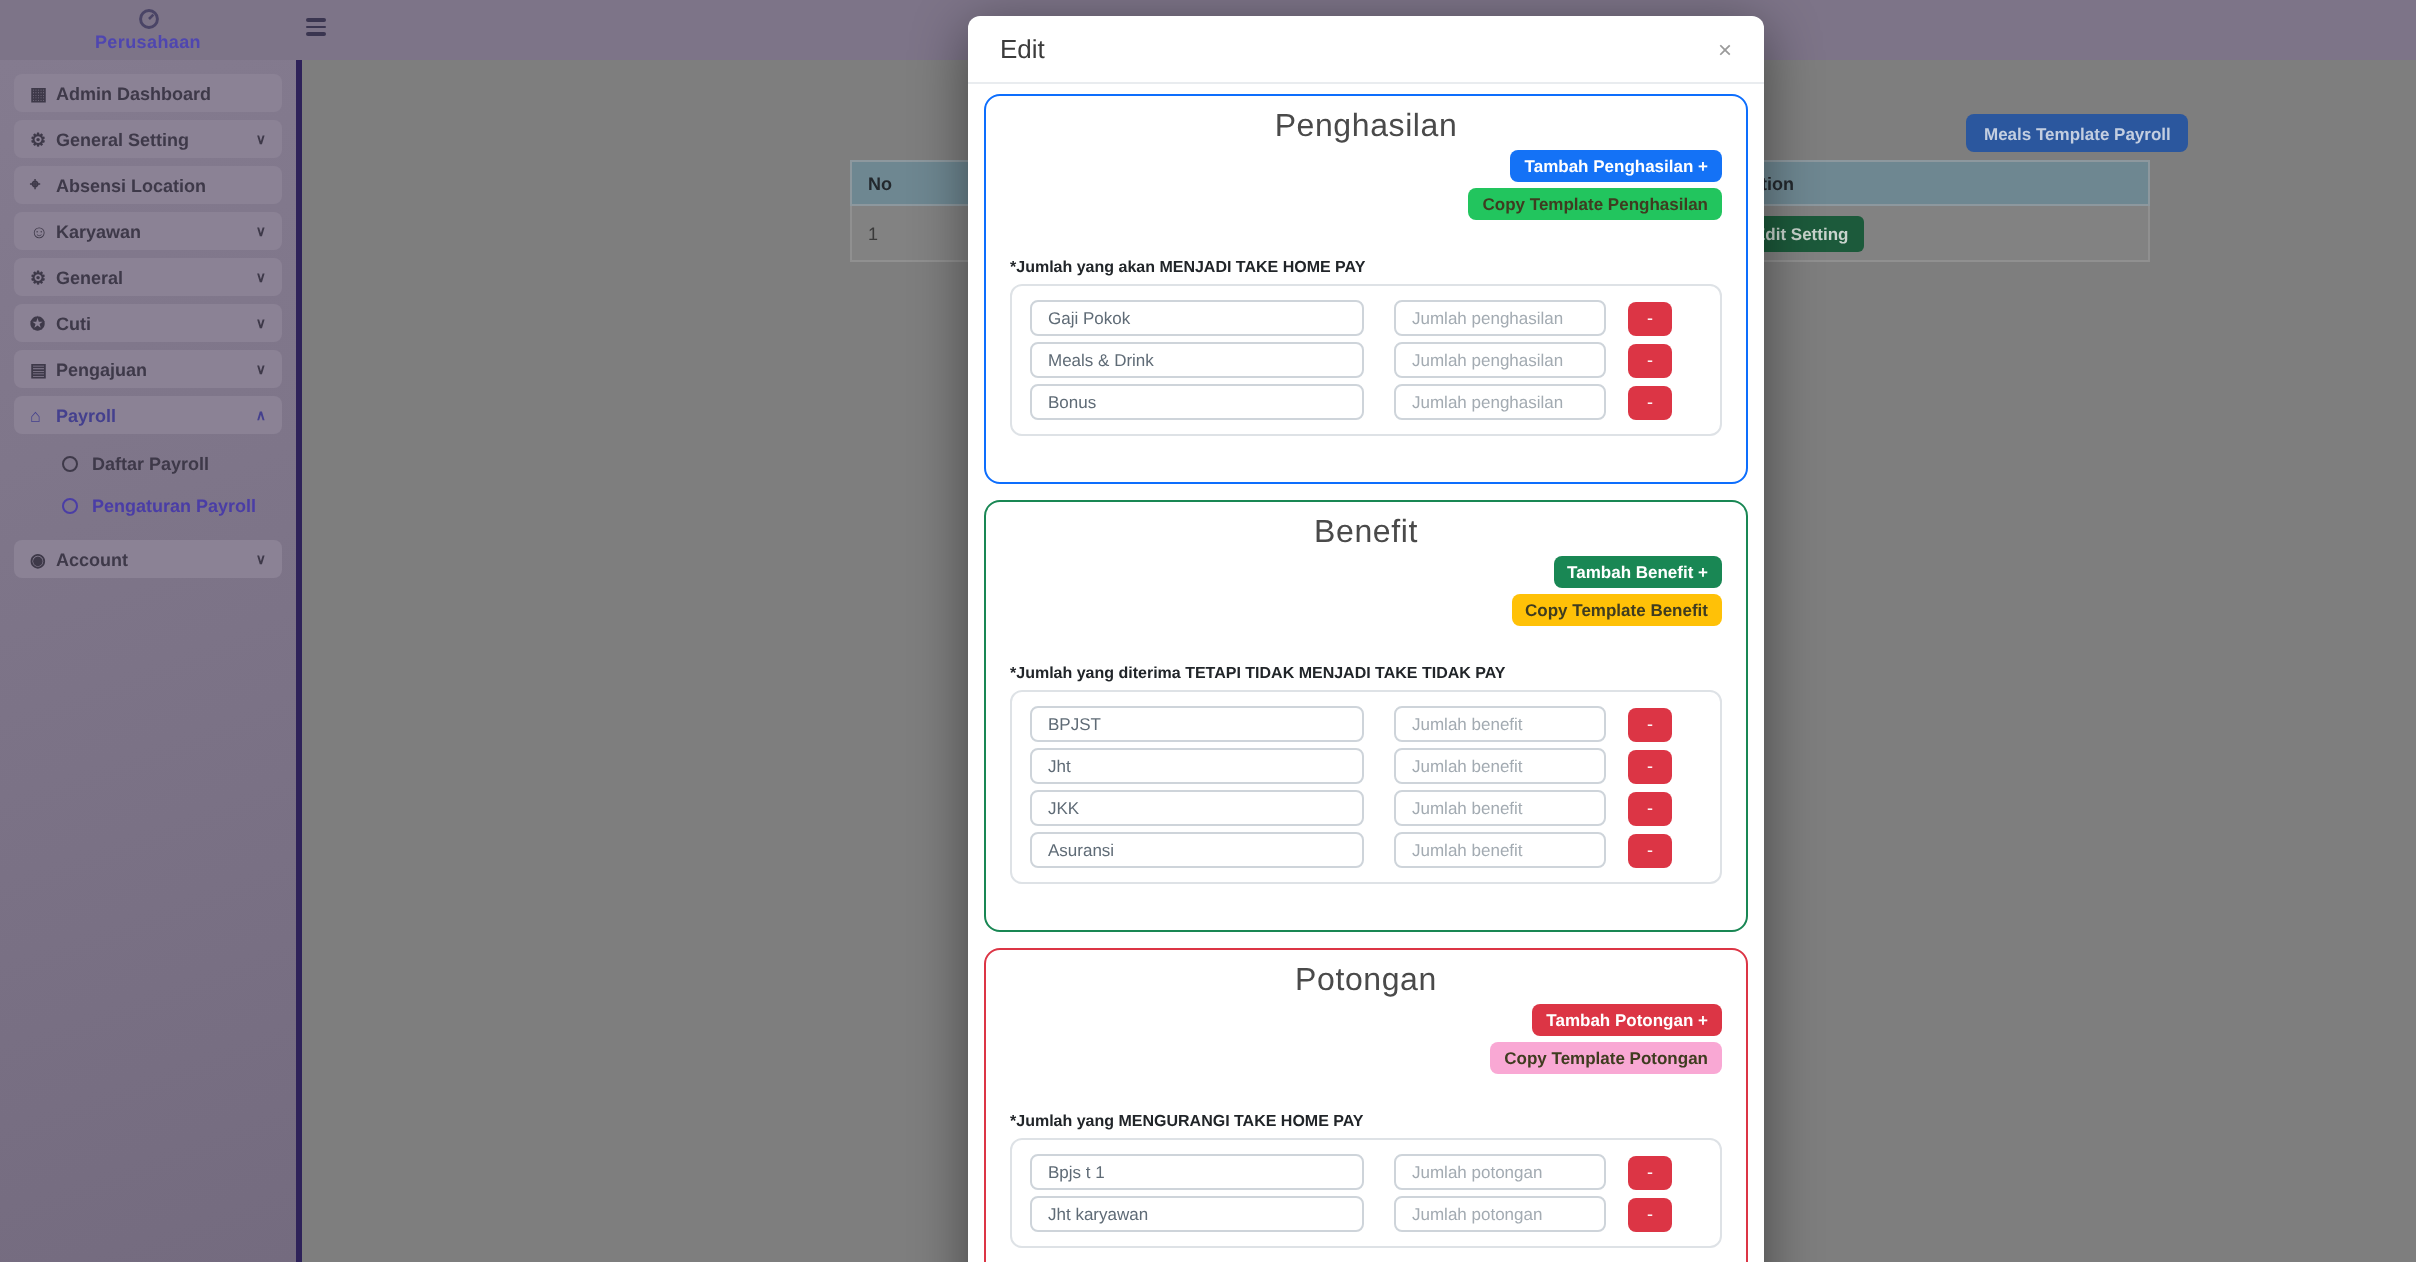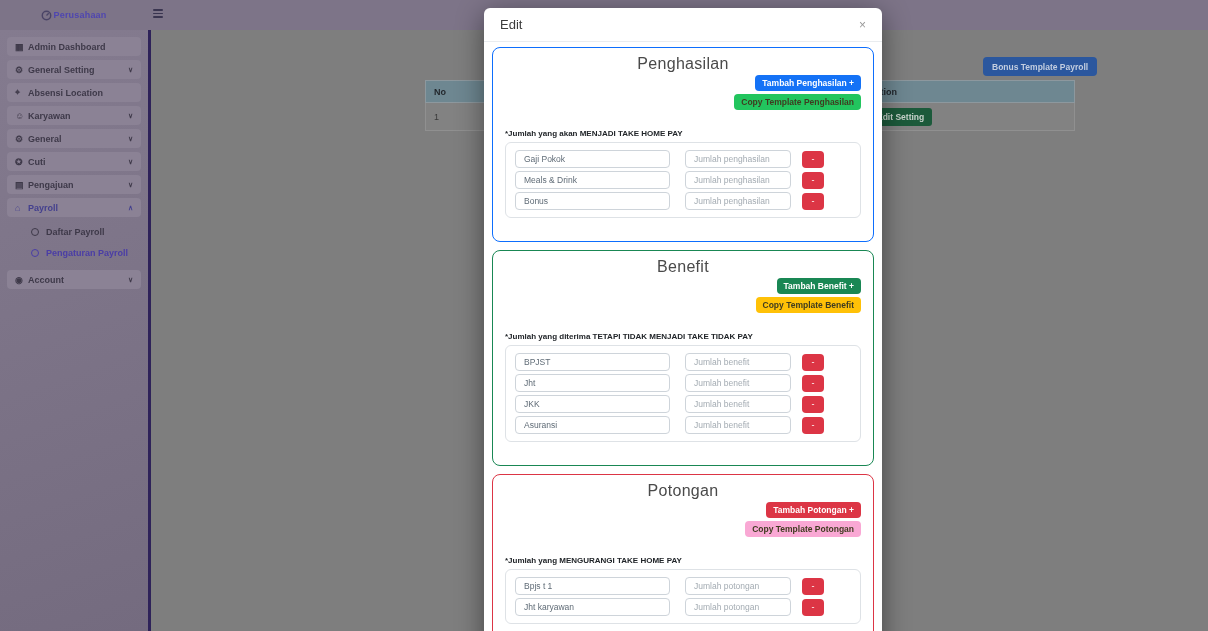--- a/index.html
+++ b/index.html
@@ -5,21 +5,21 @@
   * { margin:0; padding:0; box-sizing:border-box; }
   html,body { width:1208px; height:631px; }
   body {
     position:relative; overflow:hidden;
     font-family:"Liberation Sans", sans-serif;
     background:#7e7e7e;
   }
   
   .topbar { position:absolute; left:0; top:0; width:1208px; height:30px; background:#7d7488; }
   .brand { position:absolute; left:0; top:0; width:148px; height:30px;
-           display:flex; align-items:center; justify-content:center; gap:1px; }
+           display:flex; flex-direction:column; align-items:center; justify-content:center; gap:1px; }
   .brand-name { font-size:9px; font-weight:bold; color:#4f46b0; letter-spacing:.2px; }
   .hamburger { position:absolute; left:153px; top:9px; width:10px; height:9px;
                display:flex; flex-direction:column; justify-content:space-between; cursor:pointer; }
   .hamburger span { display:block; height:1.6px; background:#3a3550; border-radius:1px; }
 
   .sidebar { position:absolute; left:0; top:30px; width:151px; height:601px;
              background:linear-gradient(160deg,#847b8f,#746b7f);
              border-right:3px solid #2e2259; padding-top:7px; }
   .mi { margin:0 7px 4px; height:19px; background:#8b8295; border-radius:4px;
         display:flex; align-items:center; padding:0 8px; color:#3e3949;
@@ -61,21 +61,21 @@
                         border:none; cursor:pointer; font-family:inherit; }
   .btn-add { color:#ffffff; }
   .btn-copy { color:#3f3c20; }
   .note { font-size:8px; font-weight:bold; color:#212529; margin:19px 0 4px; }
   .rows { border:1px solid #dee2e6; border-radius:6px; padding:7px 9px; }
   .frow { display:flex; align-items:center; margin-bottom:3px; }
   .frow:last-of-type { margin-bottom:0; }
   .frow input { height:18px; border:1px solid #ced4da; border-radius:4px; font-size:8.5px;
                 color:#5f6b76; padding:0 8px; font-family:inherit; outline:none; }
   .frow input::placeholder { color:#a3abb2; }
-  .inp-name { width:155px; margin-right:15px; }
+  .inp-name { width:167px; margin-right:15px; }
   .inp-amt { width:106px; margin-right:11px; }
   .btn-minus { width:22px; height:17px; background:#dc3545; color:#ffffff; border:none;
                border-radius:4px; font-size:9px; line-height:1; cursor:pointer; }
   .btn-save { display:block; width:100%; height:16px; background:#8b5cf6; color:#ffffff;
               border:none; border-radius:10px; font-size:9px; font-weight:bold; cursor:pointer;
               margin-top:2px; font-family:inherit; }
   .modal-footer { border-top:1px solid #dee2e6; padding:8px; display:flex; justify-content:flex-end; }
   .btn-close-footer { background:#6a7178; color:#ffffff; font-size:8.5px; font-weight:bold;
                       padding:4px 9px; border-radius:4px; border:none; cursor:pointer; font-family:inherit; }
 </style>
@@ -162,21 +162,21 @@
   </div>
 
     <div class="mi">
       <span class="ico">◉</span>
       <span class="lbl">Account</span>
       <span class="chev">∨</span>
     </div>
 
 </div>
 
-<button class="tmpl-btn">Bonus Template Payroll</button>
+<button class="tmpl-btn">Meals Template Payroll</button>
 
 <table class="bg-table">
   <thead>
     <tr>
       <th class="col-no">No</th>
       <th>Action</th>
     </tr>
   </thead>
   <tbody>
 

